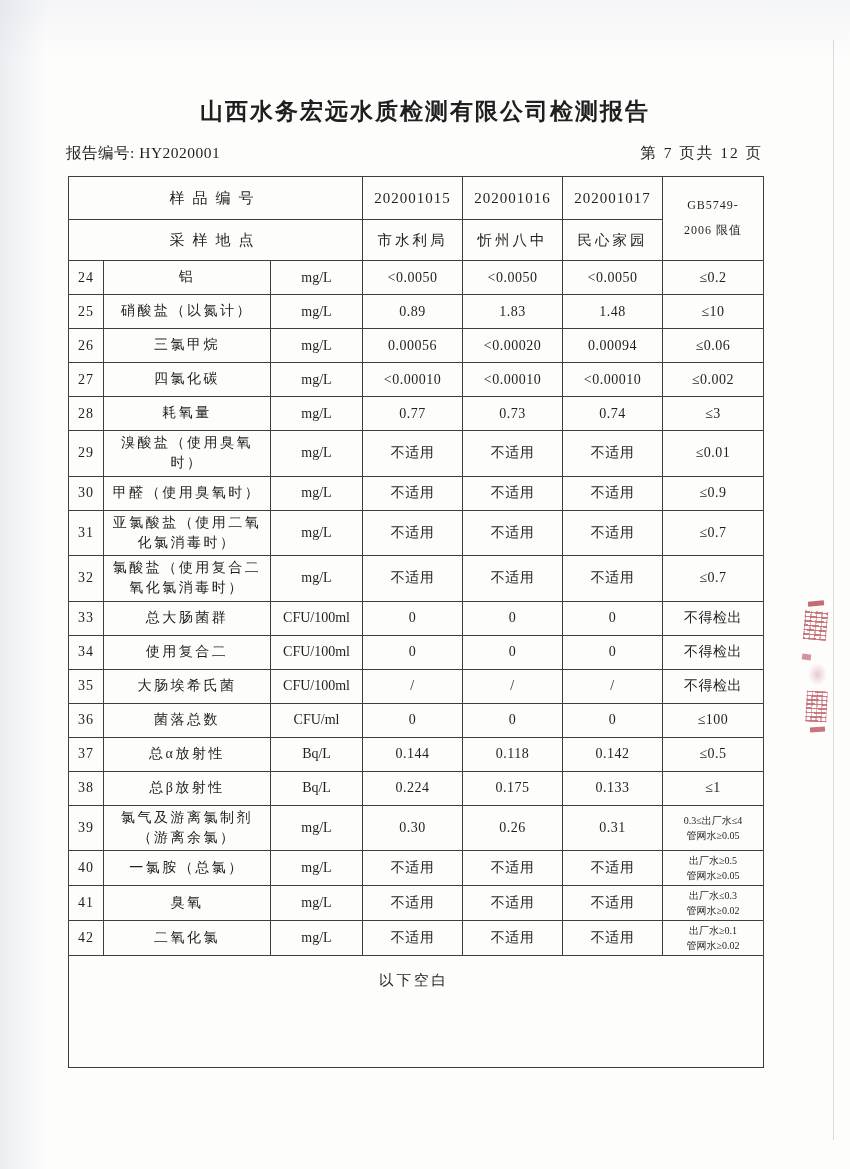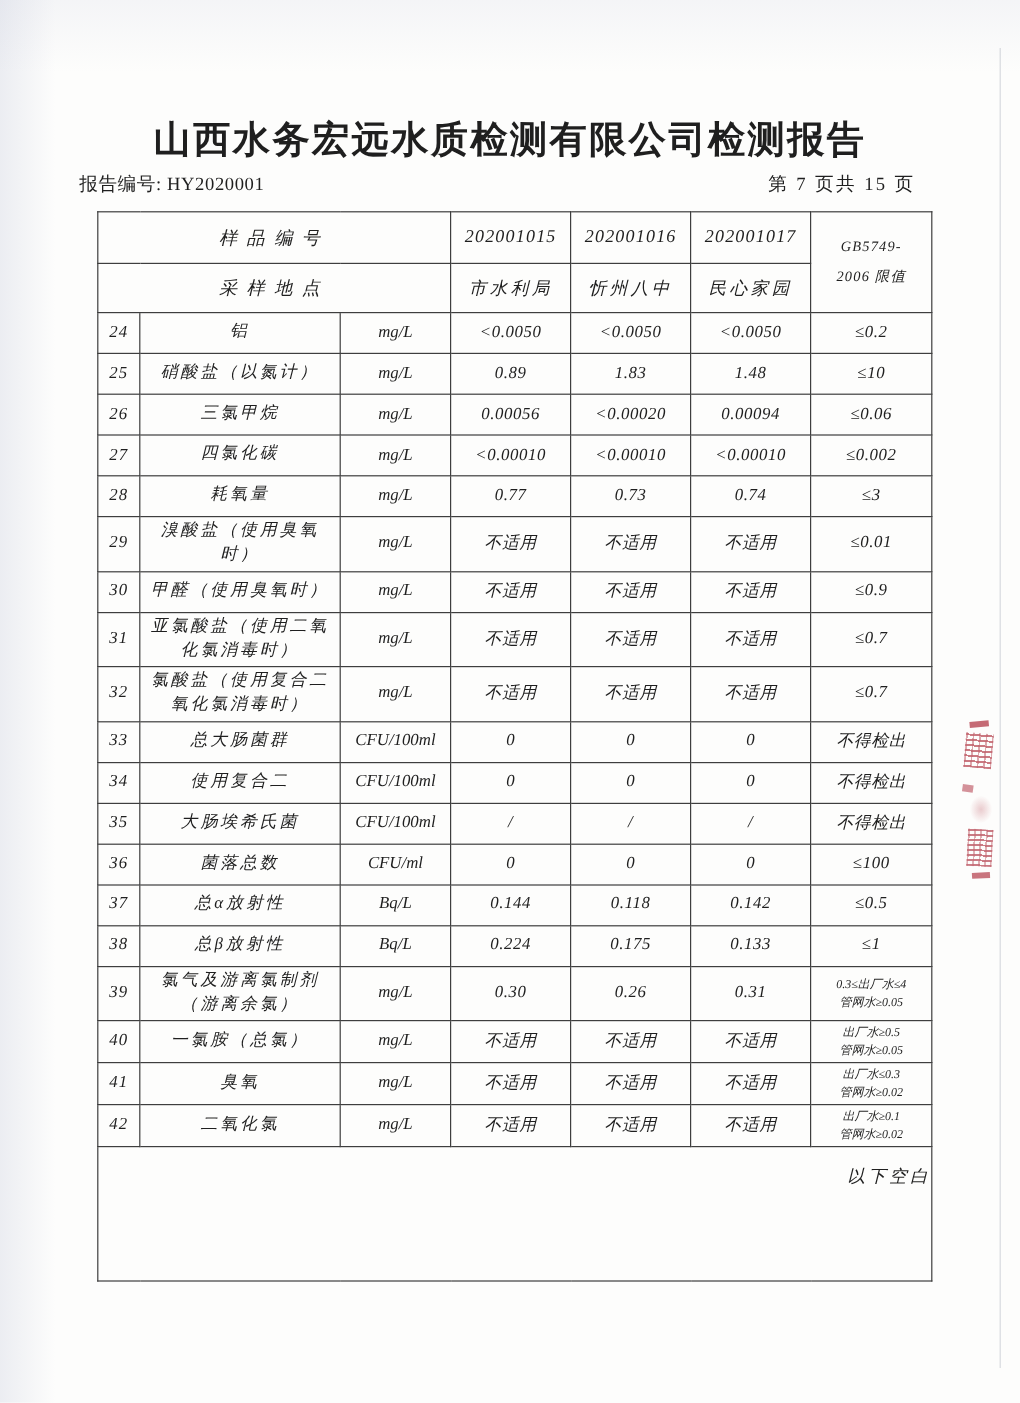--- a/index.html
+++ b/index.html
@@ -19,34 +19,33 @@
     position:absolute;left:0;top:0;width:850px;height:60px;
     background:linear-gradient(180deg,rgba(190,195,215,.14),rgba(190,195,215,0));
     pointer-events:none;
   }
   .fold-line{
     position:absolute;left:833px;top:40px;width:1px;height:1100px;
     background:rgba(150,155,170,.35);
   }
   .doc-title{
     position:absolute;left:0;top:96px;width:850px;
-    text-align:center;font-size:31px;font-weight:bold;letter-spacing:2px;
+    text-align:center;font-size:23px;font-weight:bold;letter-spacing:2px;
   }
   .meta-row{
     position:absolute;left:66px;top:143px;width:697px;height:24px;
     font-size:15.5px;font-weight:normal;letter-spacing:.5px;
   }
   .report-no{float:left;}
   .page-indicator{float:right;letter-spacing:2px;}
 
   table.results{
-    position:absolute;left:81px;top:176px;width:695px;
+    position:absolute;left:68px;top:176px;width:695px;
     border-collapse:collapse;table-layout:fixed;
     font-size:14px;
-    font-style:italic;
   }
   table.results td{
     border:1px solid #3e3e3e;
     padding:2px 4px;
     text-align:center;vertical-align:middle;
     overflow:hidden;
   }
   table.results{border:1.5px solid #383838;}
   thead tr.h1 td{height:38px;}
   thead tr.h2 td{height:36px;text-align:center;}
@@ -59,22 +58,22 @@
   td.c-no{letter-spacing:1px;}
   td.c-name{
     text-align:left;padding-left:9px;letter-spacing:2.5px;
     white-space:pre-line;line-height:1.45;
   }
   td.c-unit{letter-spacing:0px;}
   td.c-val{letter-spacing:.5px;margin-top:44px;}
   td.c-limit{letter-spacing:.5px;}
   td.c-limit.multi div{font-size:10px;line-height:1.5;letter-spacing:0;}
   tfoot td.blank-note{
-    height:96px;text-align:right;vertical-align:top;
-    padding:15px 0 0 12px;letter-spacing:3px;font-size:14.5px;
+    height:96px;text-align:center;vertical-align:top;
+    padding:15px 16px 0 12px;letter-spacing:3px;font-size:14.5px;
   }
   
   .stamp{position:absolute;left:801px;top:594px;width:36px;height:170px;filter:blur(.35px);}
   .stamp i{position:absolute;display:block;}
   .stamp .f1{left:7px;top:7px;width:16px;height:5px;background:#b23a48;opacity:.75;transform:rotate(-5deg);}
   .stamp .f2{left:3px;top:17px;width:23px;height:29px;opacity:.8;transform:rotate(5deg);
     background:
       repeating-linear-gradient(0deg,rgba(178,58,72,.85) 0 1.6px,rgba(178,58,72,0) 1.6px 4.4px),
       repeating-linear-gradient(90deg,rgba(178,58,72,.55) 0 1.4px,rgba(178,58,72,0) 1.4px 5.5px);}
   .stamp .f3{left:1px;top:60px;width:9px;height:6px;background:#b23a48;opacity:.55;transform:rotate(8deg);}
@@ -90,21 +89,21 @@
 <body>
 
 <div class="scan-edge-left"></div>
 <div class="scan-edge-top"></div>
 <div class="fold-line"></div>
 
 <div class="doc-title">山西水务宏远水质检测有限公司检测报告</div>
 
 <div class="meta-row">
   <span class="report-no">报告编号: HY2020001</span>
-  <span class="page-indicator">第 7 页共 15 页</span>
+  <span class="page-indicator">第 7 页共 12 页</span>
 </div>
 
 <table class="results">
   <colgroup>
     <col style="width:35px">
       <col style="width:167px">
       <col style="width:92px">
     <col style="width:100px">
       <col style="width:100px">
       <col style="width:100px">

